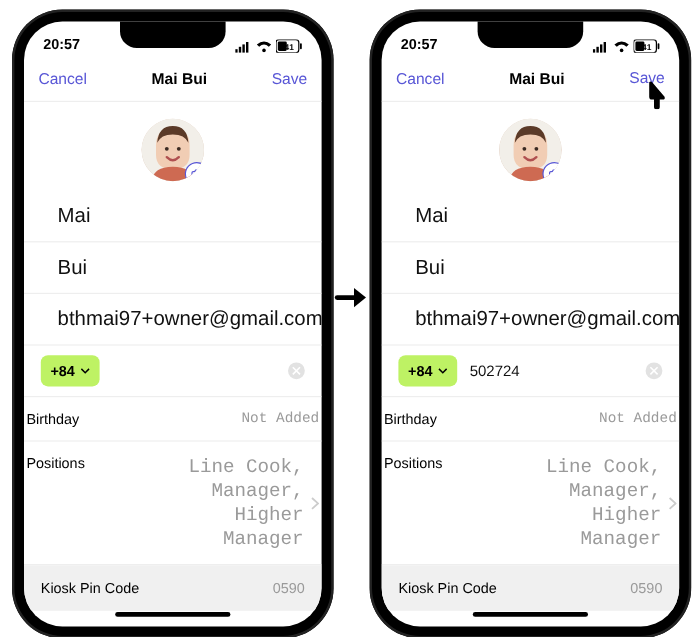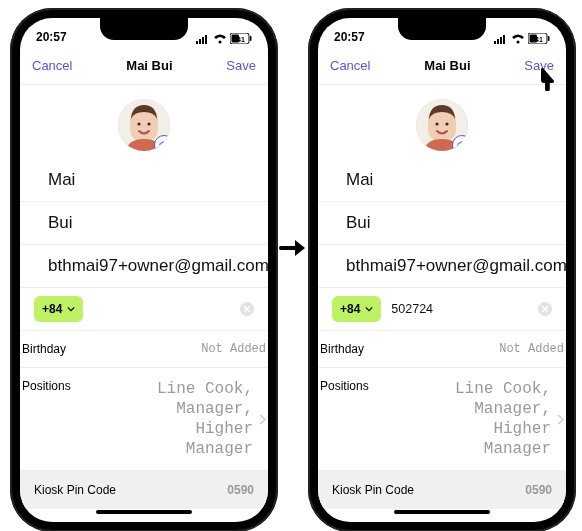--- a/index.html
+++ b/index.html
@@ -93,21 +93,21 @@
     border-bottom:1px solid var(--hair);font-size:12px;
   }
   .row2 .val{color:var(--muted);text-align:right;font-family:Liberation Mono, monospace;}
   .row2 .chev{margin-left:6px;color:#ccc;}
   .positions-val{font-size:16px;line-height:1.25;max-width:130px;}
 
   .kiosk{
     background:var(--kiosk-bg);
     display:flex;justify-content:space-between;padding:12px 14px;font-size:12px;gap:24px;
   }
-  .kiosk .val{color:var(--muted);font-weight:bold;}
+  .kiosk .val{color:var(--muted);}
 
   .home-ind{
     position:absolute;bottom:18px;left:50%;transform:translateX(-50%);
     width:96px;height:4px;background:#000;border-radius:3px;
   }
 
   .save-wrap{position:relative;display:inline-block;}
   .cursor{
     position:absolute;top:11px;left:9px;width:24px;height:24px;z-index:10;
   }

